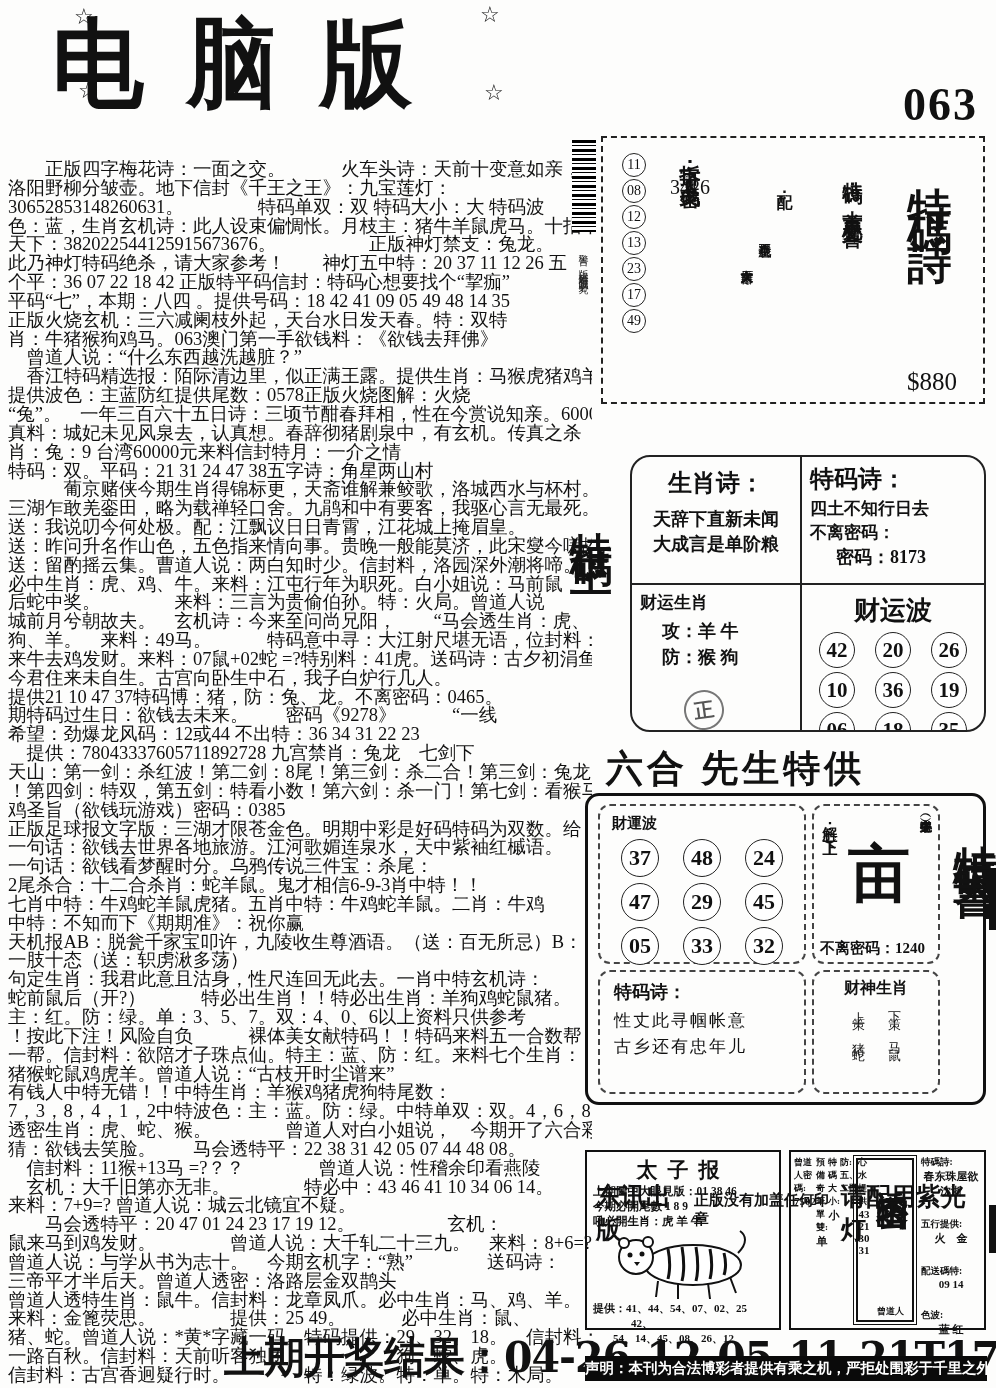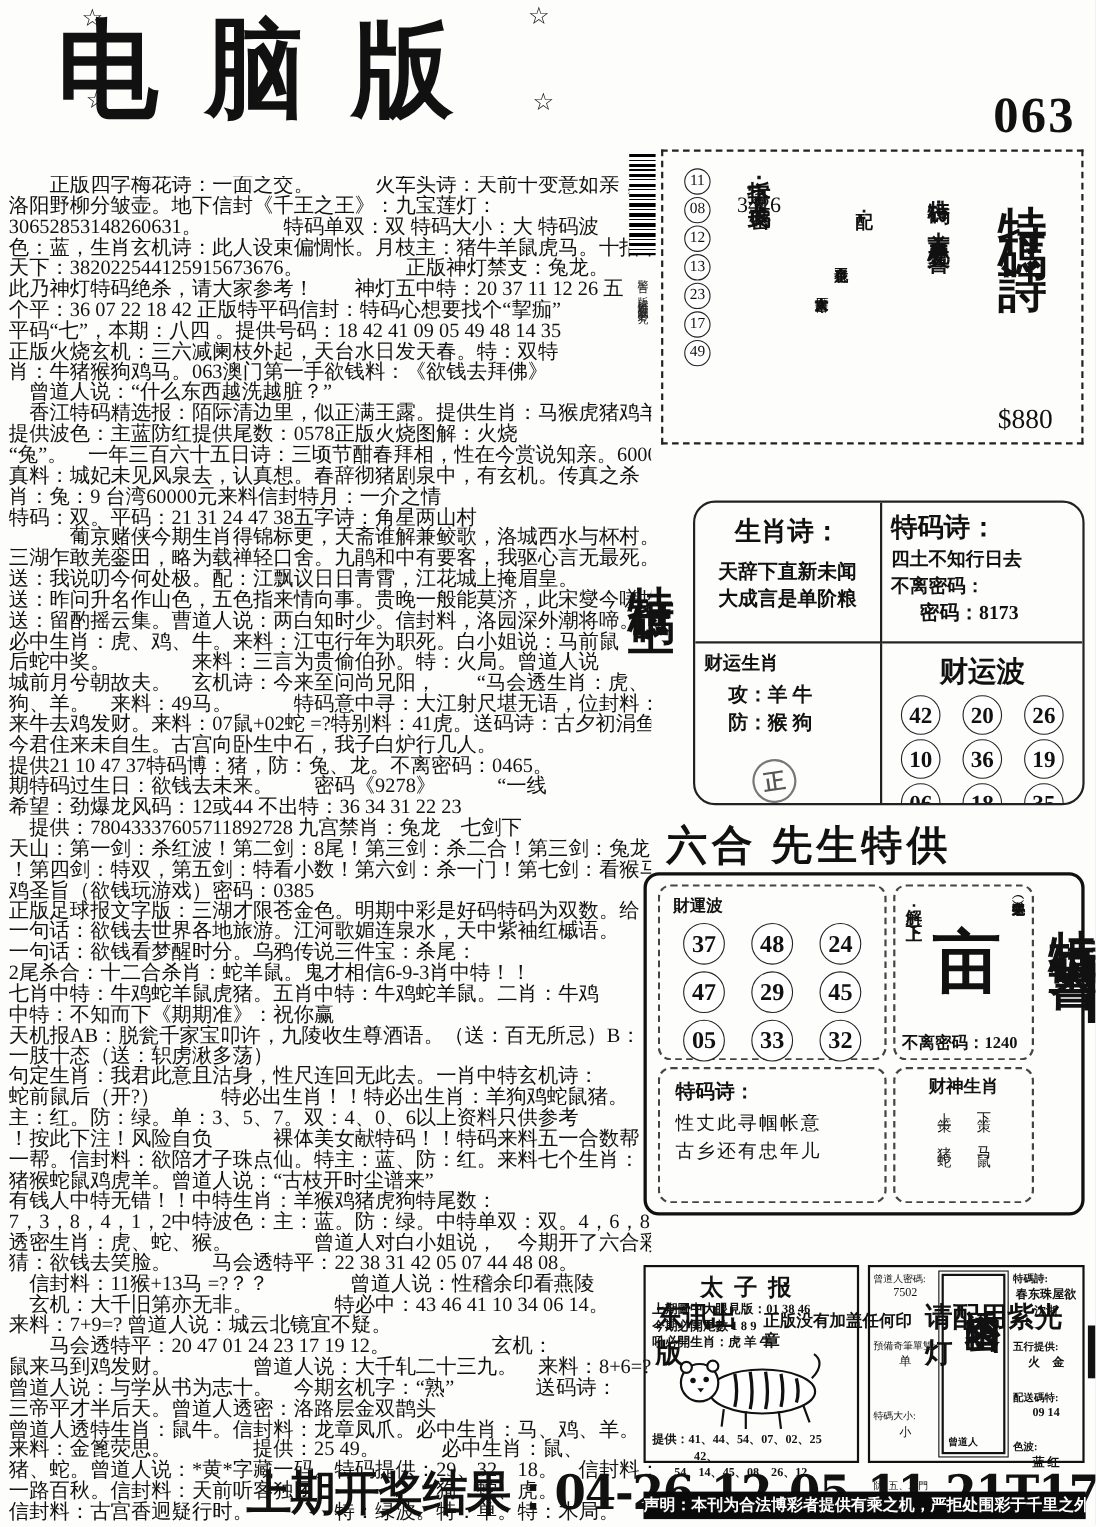--- a/index.html
+++ b/index.html
@@ -112,27 +112,27 @@
   .xs-footer .f3 { font-size:25px; font-weight:bold; }
 
   
   .tzb-box { position:absolute; left:585px; top:1150px; width:196px; height:180px; border:2px solid #111; padding:4px 6px; }
   .tzb-title { text-align:center; font-size:21px; font-weight:bold; letter-spacing:10px; }
   .tzb-line { font-size:11.5px; font-weight:bold; line-height:15px; white-space:nowrap; }
   .tzb-tiger { display:block; margin:0 auto; }
   .tzb-tigong { font-size:11px; font-weight:bold; white-space:nowrap; }
   .tmh-box { position:absolute; left:789px; top:1150px; width:197px; height:180px; border:2px solid #111;
     display:flex; padding:4px 3px; }
-  .tmh-left { width:58px; font-size:9px; font-weight:normal; display:flex; flex-direction:column; justify-content:space-between;gap:36px; }
+  .tmh-left { width:58px; font-size:9px; font-weight:bold; display:flex; flex-direction:row; justify-content:space-between; }
   .tmh-left .val { font-size:11px; text-align:center; }
   .tmh-center { width:58px; border:2px solid #111; outline:1px solid #111; outline-offset:2px;
     margin:2px 4px; position:relative; }
   .tmh-center .big { writing-mode:vertical-rl; text-orientation:upright; font-size:33px; font-weight:900;
     position:absolute; left:11px; top:4px; letter-spacing:4px; }
-  .tmh-center .sub { position:absolute; left:4px; bottom:2px; font-size:9px; font-weight:bold; }
+  .tmh-center .sub { position:absolute; left:19px; bottom:2px; font-size:9px; font-weight:bold; }
   .tmh-right { flex:1; font-size:9.5px; font-weight:bold; display:flex; flex-direction:column; justify-content:space-between; padding-left:3px;gap:19px; }
   .tmh-right .val { font-size:11px; text-align:center; }
 
   
   .result-banner { position:absolute; left:224px; top:1330px; font-size:41px; font-weight:900;
     white-space:nowrap; letter-spacing:-1px; transform:scaleY(1.05);
     font-family:"DejaVu Serif","Liberation Serif",serif; }
   .disclaimer { position:absolute; left:585px; top:1356px; width:402px; height:25px; background:#0a0a0a;
     color:#fff; font-size:14.5px; font-weight:bold; display:flex; align-items:center; white-space:nowrap; overflow:hidden; }
   .edge-mark { position:absolute; right:0; width:7px; background:#111; }

